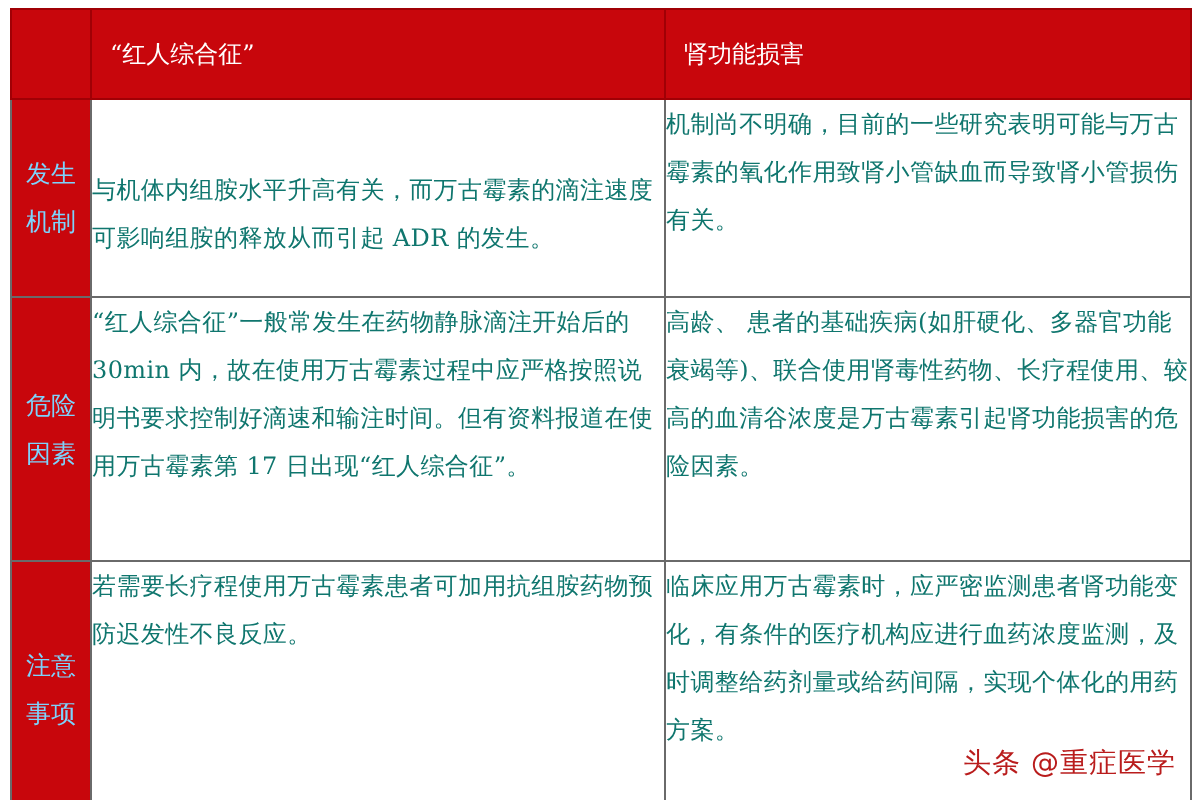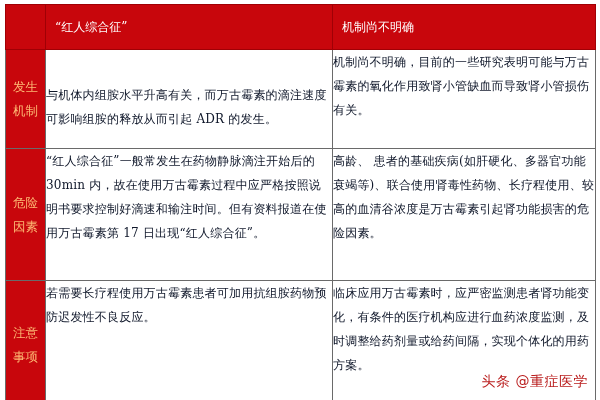--- a/index.html
+++ b/index.html
@@ -13,25 +13,25 @@
     col.c1 { width: 40px; }
     col.c2 { width: 287px; }
     col.c3 { width: 263px; }
     tr.head { height: 45px; }
     tr.head th {
       background: #c8060c; color: #ffffff; font-weight: normal;
       font-size: 12px; text-align: left; padding-left: 9px; border-color: #a00005;
     }
     tr.head th.corner { background: #c8060c; padding: 0; }
     td.label {
-      background: #c8060c; color: #fdba74; text-align: center; vertical-align: middle;
+      background: #c8060c; color: #7dd3fc; text-align: center; vertical-align: middle;
       font-size: 12.5px; line-height: 24px; border-color: #a00005;
     }
     td.cell {
-      color: #0f172a; font-size: 12px; line-height: 24px;
+      color: #0f766e; font-size: 12px; line-height: 24px;
       padding: 5px 8px 4px 9px; vertical-align: top; letter-spacing: 0.2px;
     }
     tr.r1 { height: 99px; }
     tr.r2 { height: 132px; }
     tr.r3 { height: 129px; }
     tr.r1 td.cell.c2 { vertical-align: middle; padding-top: 16px; }
     .watermark {
       position: absolute; right: 12px; bottom: 9px; font-size: 14px; color: #b91c1c;
       font-family: "DejaVu Sans", "Liberation Sans", sans-serif; letter-spacing: 0.5px;
     }
@@ -42,21 +42,21 @@
 <table class="main">
   <colgroup>
       <col class="c1">
       <col class="c2">
       <col class="c3">
     </colgroup>
   <tbody>
       <tr class="head">
     <th class="corner"></th>
     <th>“红人综合征”</th>
-    <th>机制尚不明确</th>
+    <th>肾功能损害</th>
   </tr>
   <tr class="r1">
     <td class="label">
       <div>发生</div>
       <div>机制</div>
     </td>
     <td class="cell c2">与机体内组胺水平升高有关，而万古霉素的滴注速度可影响组胺的释放从而引起 ADR 的发生。</td>
     <td class="cell c3">机制尚不明确，目前的一些研究表明可能与万古霉素的氧化作用致肾小管缺血而导致肾小管损伤有关。</td>
   </tr>
   <tr class="r2">

